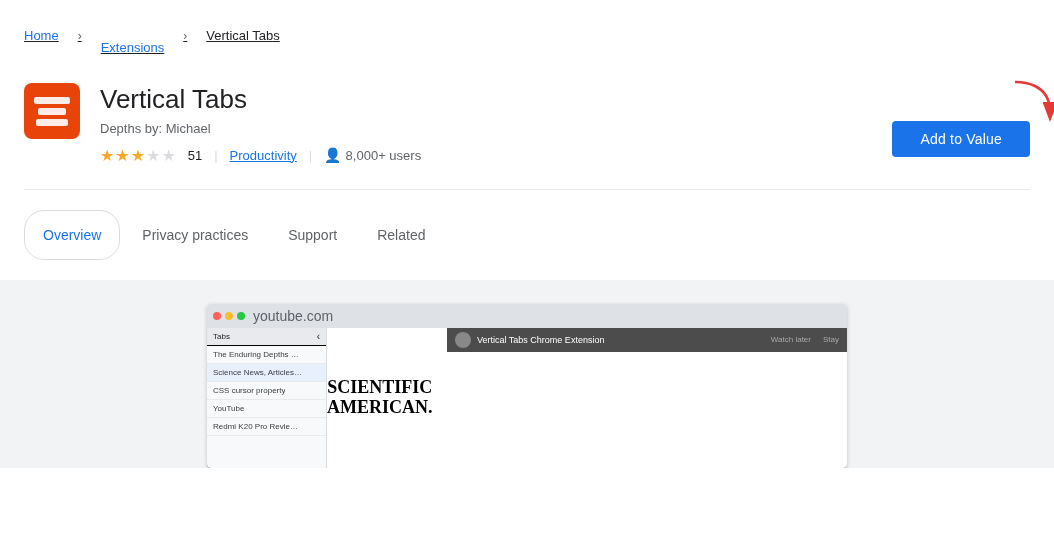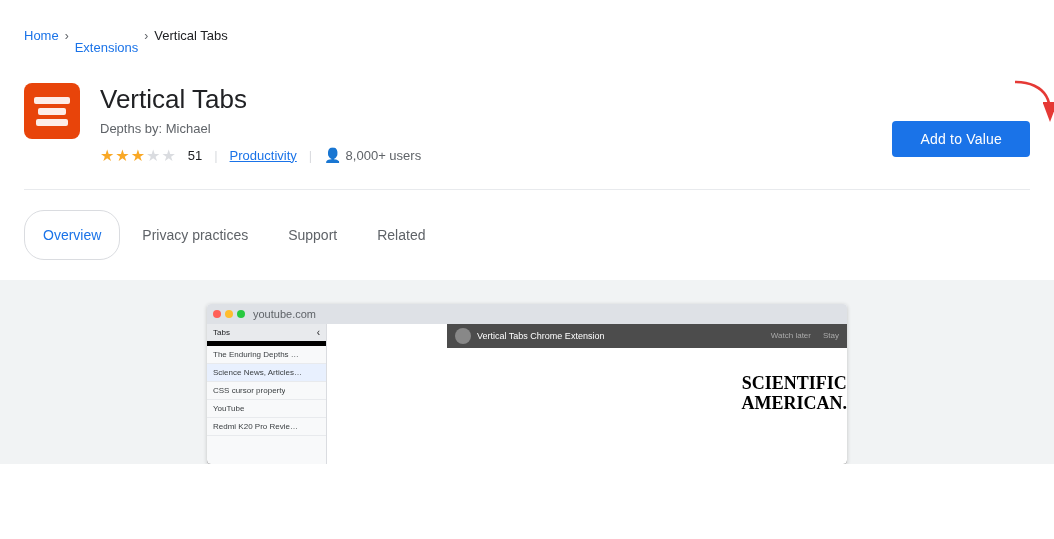--- a/index.html
+++ b/index.html
@@ -1,23 +1,24 @@
 <!DOCTYPE html>
 <html><head>
   <meta charset="utf-8">
   <style>
     * { margin: 0; padding: 0; box-sizing: border-box; }
     body { font-family: 'Segoe UI', Arial, sans-serif; background: #fff; color: #202124; font-size: 14px; }
 
     .breadcrumb {
       display: flex;
       align-items: center;
-      gap: 6px;
+      gap: 19px;
       padding: 16px 24px 12px;
       font-size: 13px;
+      text-decoration: underline;
     }
     .breadcrumb-home { color: #1a73e8; text-decoration: none; }
     .breadcrumb-sep { color: #5f6368; font-size: 12px; }
     .breadcrumb-extensions { color: #1a73e8; text-decoration: none; margin-top: 24px; }
     .breadcrumb-current { color: #202124; }
 
     .main-content {
       padding: 0 24px;
       position: relative;
     }
@@ -221,21 +222,21 @@
 
     .content-area {
       position: absolute;
       left: 120px;
       right: 0;
       top: 0;
       bottom: 0;
       background: #fff;
       display: flex;
       flex-direction: column;
-      align-items: flex-end;
+      align-items: flex-start;
       justify-content: center;
     }
 
     .video-title-bar {
       background: rgba(0,0,0,0.7);
       position: absolute;
       top: 0;
       left: 120px;
       right: 0;
       padding: 4px 8px;
@@ -350,27 +351,27 @@
   </nav>
 </div>
 
 <div class="preview-section">
   <div class="preview-container">
 
     <div class="browser-chrome">
       <div class="browser-dot red"></div>
       <div class="browser-dot yellow"></div>
       <div class="browser-dot green"></div>
-      <span style="color:#5f6368;font-size:11px;margin-left:4px;">youtube.com</span>
+      <span style="color:#5f6368;font-size:14px;margin-left:4px;">youtube.com</span>
     </div>
 
     <div class="video-inner">
 
       <div class="sidebar-mockup">
-        <div style="background:#e8eaed;padding:3px 6px;font-size:8px;display:flex;align-items:center;gap:4px;border-bottom:5px solid #000000;">
+        <div style="background:#e8eaed;padding:3px 6px;font-size:8px;display:flex;align-items:center;gap:4px;border-bottom:1px solid #000000;">
           <span>Tabs</span>
           <span style="margin-left:auto;font-size:10px;">‹</span>
         </div>
         <div class="sidebar-tab">
           <span style="overflow:hidden;text-overflow:ellipsis;white-space:nowrap;max-width:90px;">The Enduring Depths of 'Old Man and the Sea' - NPR</span>
         </div>
         <div class="sidebar-tab active">
           <span style="overflow:hidden;text-overflow:ellipsis;white-space:nowrap;max-width:90px;">Science News, Articles, and Information - Scientific American</span>
         </div>
         <div class="sidebar-tab">

